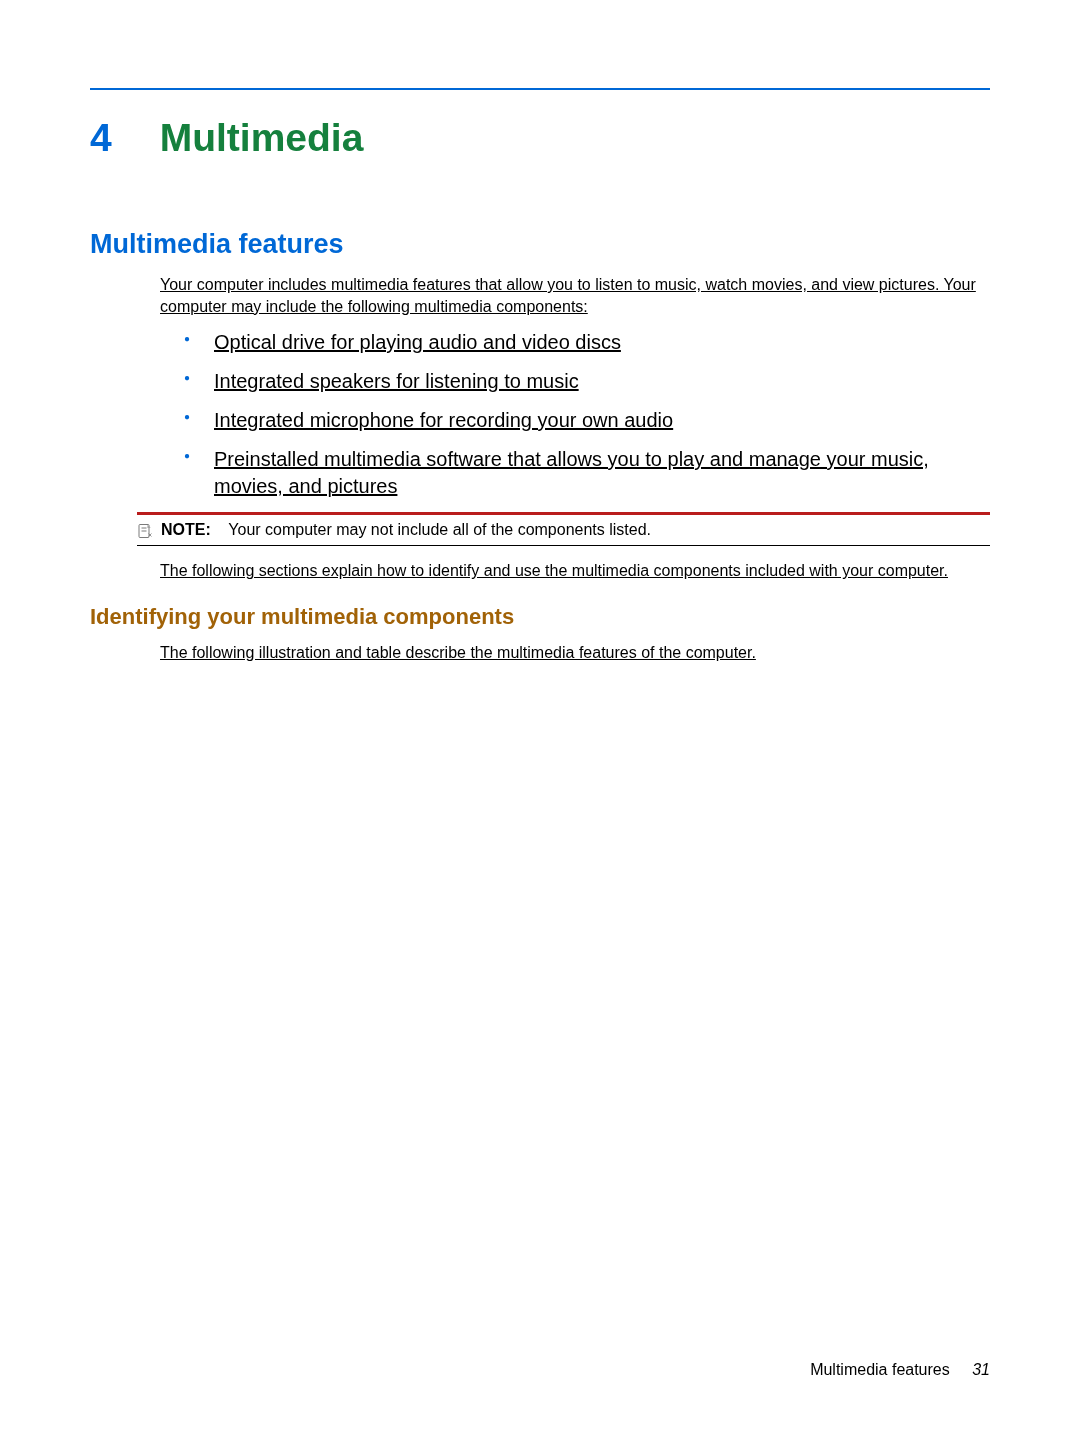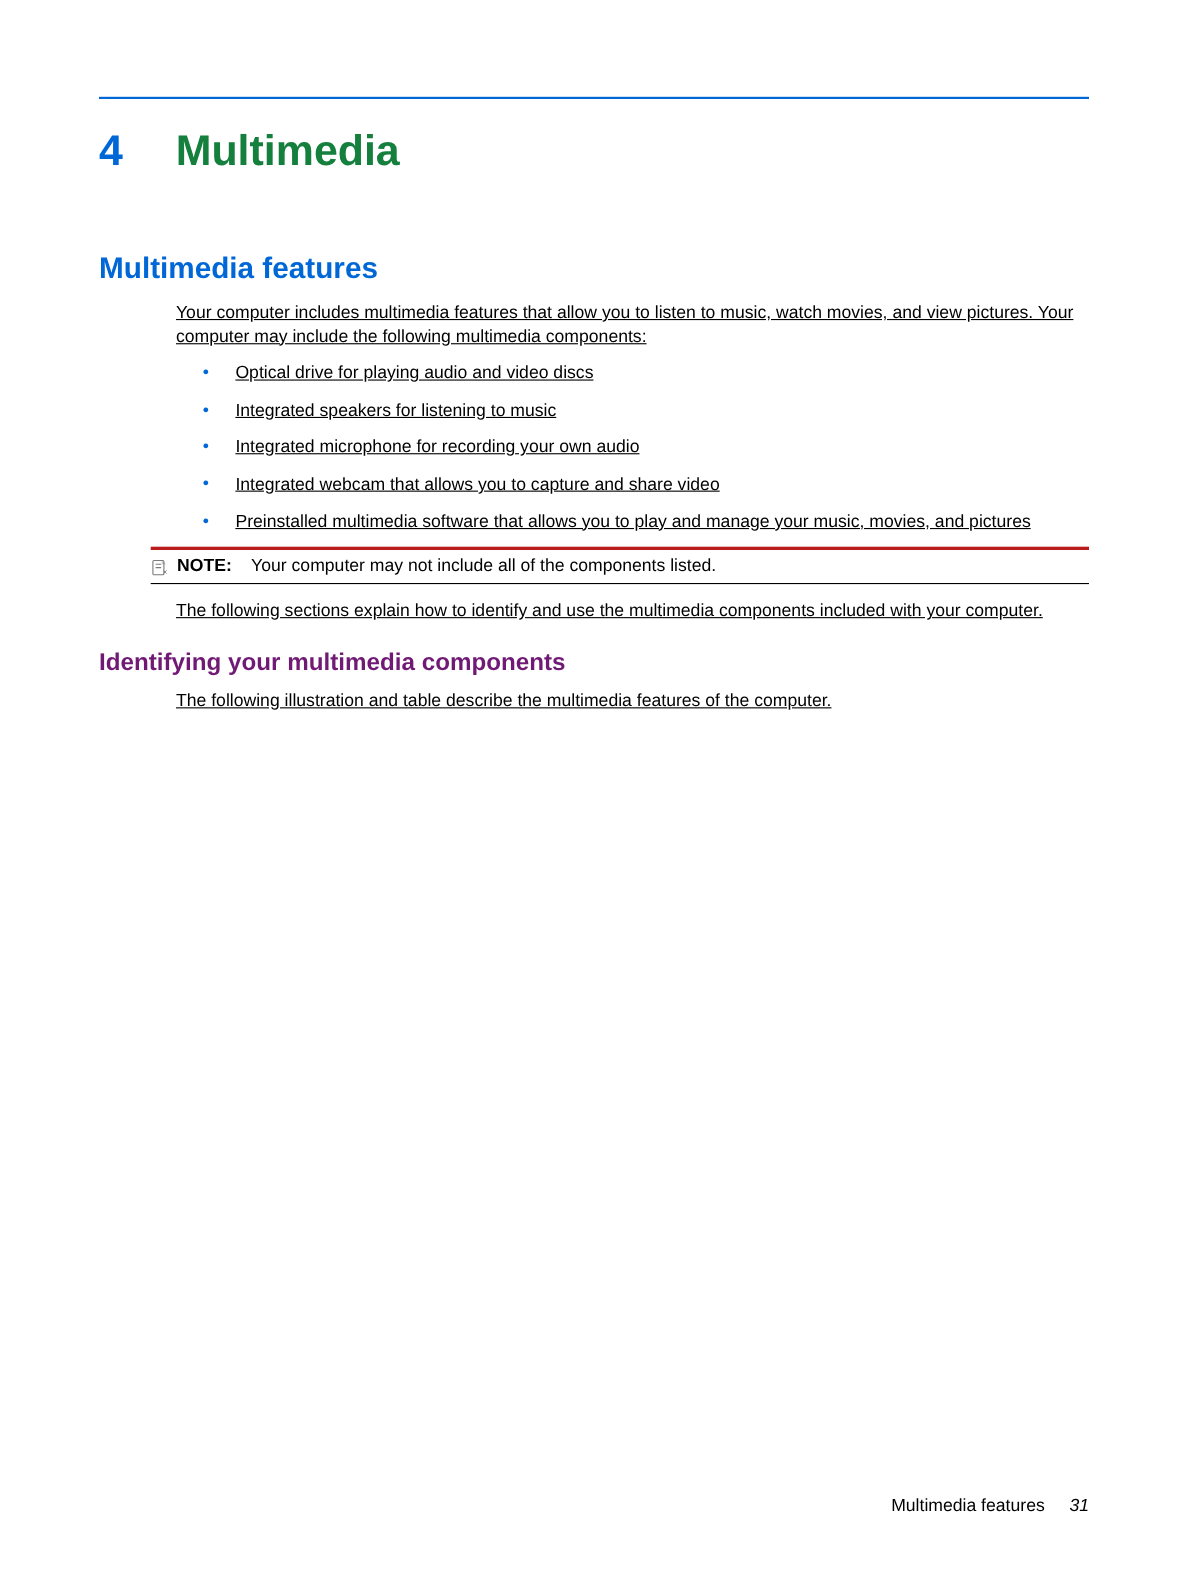--- a/index.html
+++ b/index.html
@@ -56,21 +56,21 @@
       line-height: 1.35;
       margin-bottom: 12px;
     }
     ul.bullets {
       list-style: none;
       margin-left: 24px;
       margin-bottom: 4px;
     }
     ul.bullets li {
       position: relative;
-      font-size: 16px;
+      font-size: 20px;
       line-height: 1.35;
       padding-left: 30px;
       margin-bottom: 12px;
     }
     ul.bullets li::before {
       content: "●";
       position: absolute;
       left: 0;
       top: 3px;
       color: #0068d6;
@@ -95,21 +95,21 @@
     }
     .note-label {
       font-weight: bold;
     }
     .note-line {
       font-size: 16px;
     }
     .subsection-heading {
       font-size: 22px;
       font-weight: bold;
-      color: #701a75;
+      color: #a16207;
       margin-top: 22px;
       margin-bottom: 12px;
     }
     .footer {
       position: absolute;
       bottom: 58px;
       right: 90px;
       font-size: 16px;
     }
     .footer .page-num {
@@ -131,21 +131,20 @@
 
   <h2 class="section-heading">Multimedia features</h2>
 
   <div class="body-block">
     <p class="body-text">Your computer includes multimedia features that allow you to listen to music, watch movies, and view pictures. Your computer may include the following multimedia components:</p>
 
     <ul class="bullets">
       <li>Optical drive for playing audio and video discs</li>
       <li>Integrated speakers for listening to music</li>
       <li>Integrated microphone for recording your own audio</li>
-      <li>Integrated webcam that allows you to capture and share video</li>
       <li>Preinstalled multimedia software that allows you to play and manage your music, movies, and pictures</li>
     </ul>
   </div>
 
   <div class="note-box">
     <span class="note-icon">
       <svg viewBox="0 0 16 16" width="16" height="16" fill="none" stroke="currentColor" stroke-width="1">
         <rect x="2" y="1.5" width="10" height="13" rx="1"></rect>
         <line x1="4.5" y1="5" x2="9.5" y2="5"></line>
         <line x1="4.5" y1="8" x2="9.5" y2="8"></line>

